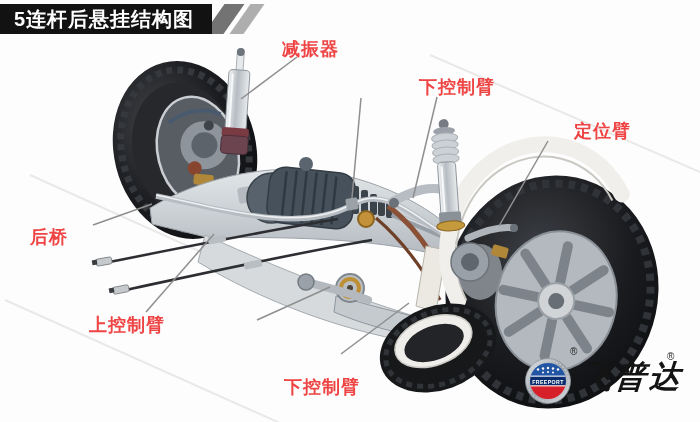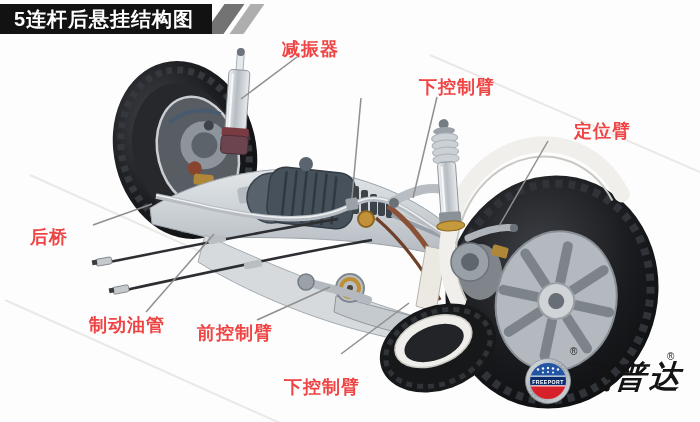--- a/index.html
+++ b/index.html
@@ -227,22 +227,21 @@
   <div class="title-banner">
     <span>5连杆后悬挂结构图</span>
   </div>
   <div class="stripe dark"></div>
   <div class="stripe light"></div>
 
   <div class="part-label" style="left:282px;top:37px;">减振器</div>
   <div class="part-label" style="left:419px;top:75px;">下控制臂</div>
   <div class="part-label" style="left:542px;top:119px;margin-left:32px;">定位臂</div>
   <div class="part-label" style="left:30px;top:225px;">后桥</div>
-  <div class="part-label" style="left:89px;top:313px;">制动油管</div>
-  <div class="part-label" style="left:197px;top:321px;">前控制臂</div>
+  <div class="part-label" style="left:89px;top:313px;">上控制臂</div>
   <div class="part-label" style="left:284px;top:355px;margin-top:20px;">下控制臂</div>
 
   <div class="logo">
     <svg class="badge" width="46" height="46" viewBox="0 0 46 46">
       <defs>
         <linearGradient id="gRing" x1="0" y1="0" x2="1" y2="1">
           <stop offset="0%" stop-color="#e9edf0"></stop>
           <stop offset="50%" stop-color="#9aa1a8"></stop>
           <stop offset="100%" stop-color="#dfe3e6"></stop>
         </linearGradient>

